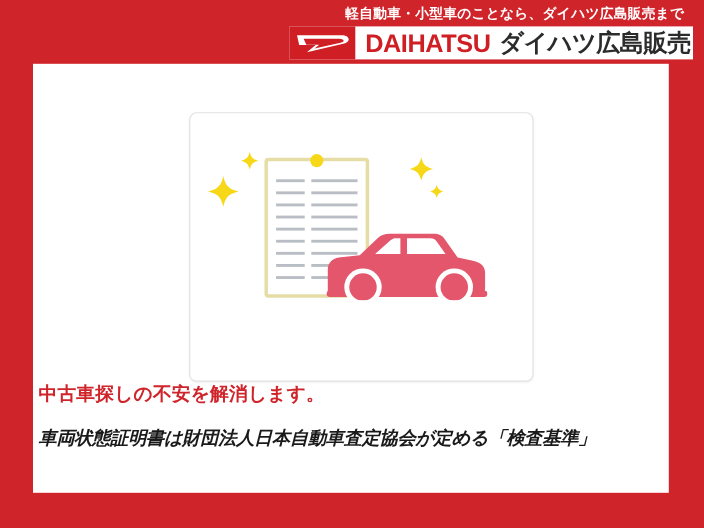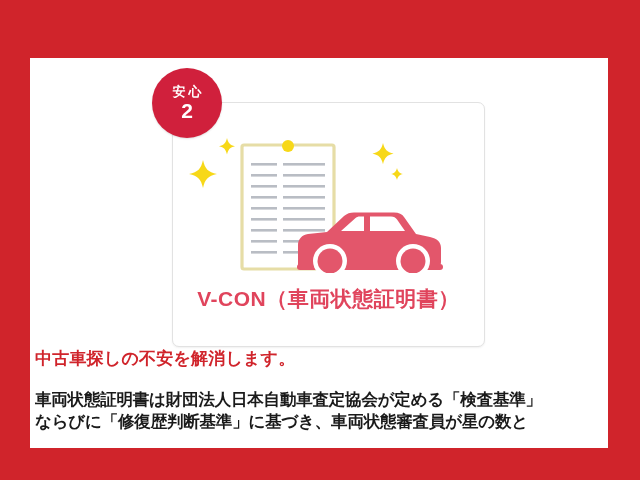--- a/index.html
+++ b/index.html
@@ -98,28 +98,43 @@
   }
   .copy-head{
     font-size:17px;font-weight:bold;color:#d0242b;
     line-height:21px;letter-spacing:0.2px;
     margin:0 0 19px 0;
   }
   .copy-body{
     font-size:16.5px;font-weight:bold;color:#1a1a1a;
     line-height:22px;letter-spacing:-0.2px;
     margin:0;
+    font-style:italic;
   }
   .copy-body span{display:block;white-space:nowrap;}
 </style>
 </head>
 <body>
 
 <div id="root">
 
+  <div class="top-banner">
+    <div class="tagline">軽自動車・小型車のことなら、ダイハツ広島販売まで</div>
+
+    <div class="logo-strip">
+      <div class="logo-mark">
+        <svg width="52" height="22" viewBox="0 0 52 22" aria-hidden="true">
+          <path d="M3 4 L44 4 C48 4 50 6 50 8 C50 9.5 48.5 11 46 11.6 L12 19.5 L20 12.8 L5 12.8 Z" fill="#ffffff"></path>
+          <path d="M9 7.2 L41.5 7.2 C44 7.2 45.4 8.2 45.4 9 C45.4 9.8 44.3 10.4 42.6 10.8 L19 16 L23.2 12.6 L11.5 12.6 Z" fill="#cf1f25"></path>
+        </svg>
+      </div>
+      <div class="logo-word">DAIHATSU</div>
+      <div class="logo-jp">ダイハツ広島販売</div>
+    </div>
+  </div>
 
   <div class="page">
 
     <div class="card">
 
       <div class="illo">
         <svg width="295" height="152" viewBox="0 0 295 152" aria-hidden="true">
 
           <g>
             <path d="M22 39 C24 48 27 51 36 53 C27 55 24 58 22 67 C20 58 17 55 8 53 C17 51 20 48 22 39 Z" fill="#f7d818"></path>
@@ -176,30 +191,24 @@
 
           <g>
             <circle cx="149" cy="140" r="17" fill="#ffffff"></circle>
             <circle cx="149" cy="140" r="12.5" fill="#e3566b"></circle>
             <circle cx="232" cy="140" r="17" fill="#ffffff"></circle>
             <circle cx="232" cy="140" r="12.5" fill="#e3566b"></circle>
           </g>
         </svg>
       </div>
 
-      <div class="card-caption">V-CON（車両状態証明書）</div>
     </div>
 
-    <div class="badge">
-      <div class="badge-top">安心</div>
-      <div class="badge-num">2</div>
-    </div>
 
     <div class="copy">
       <div class="copy-head">中古車探しの不安を解消します。</div>
       <div class="copy-body">
         <span>車両状態証明書は財団法人日本自動車査定協会が定める「検査基準」</span>
-        <span>ならびに「修復歴判断基準」に基づき、車両状態審査員が星の数と</span>
       </div>
     </div>
 
   </div>
 </div>
 
 </body></html>

